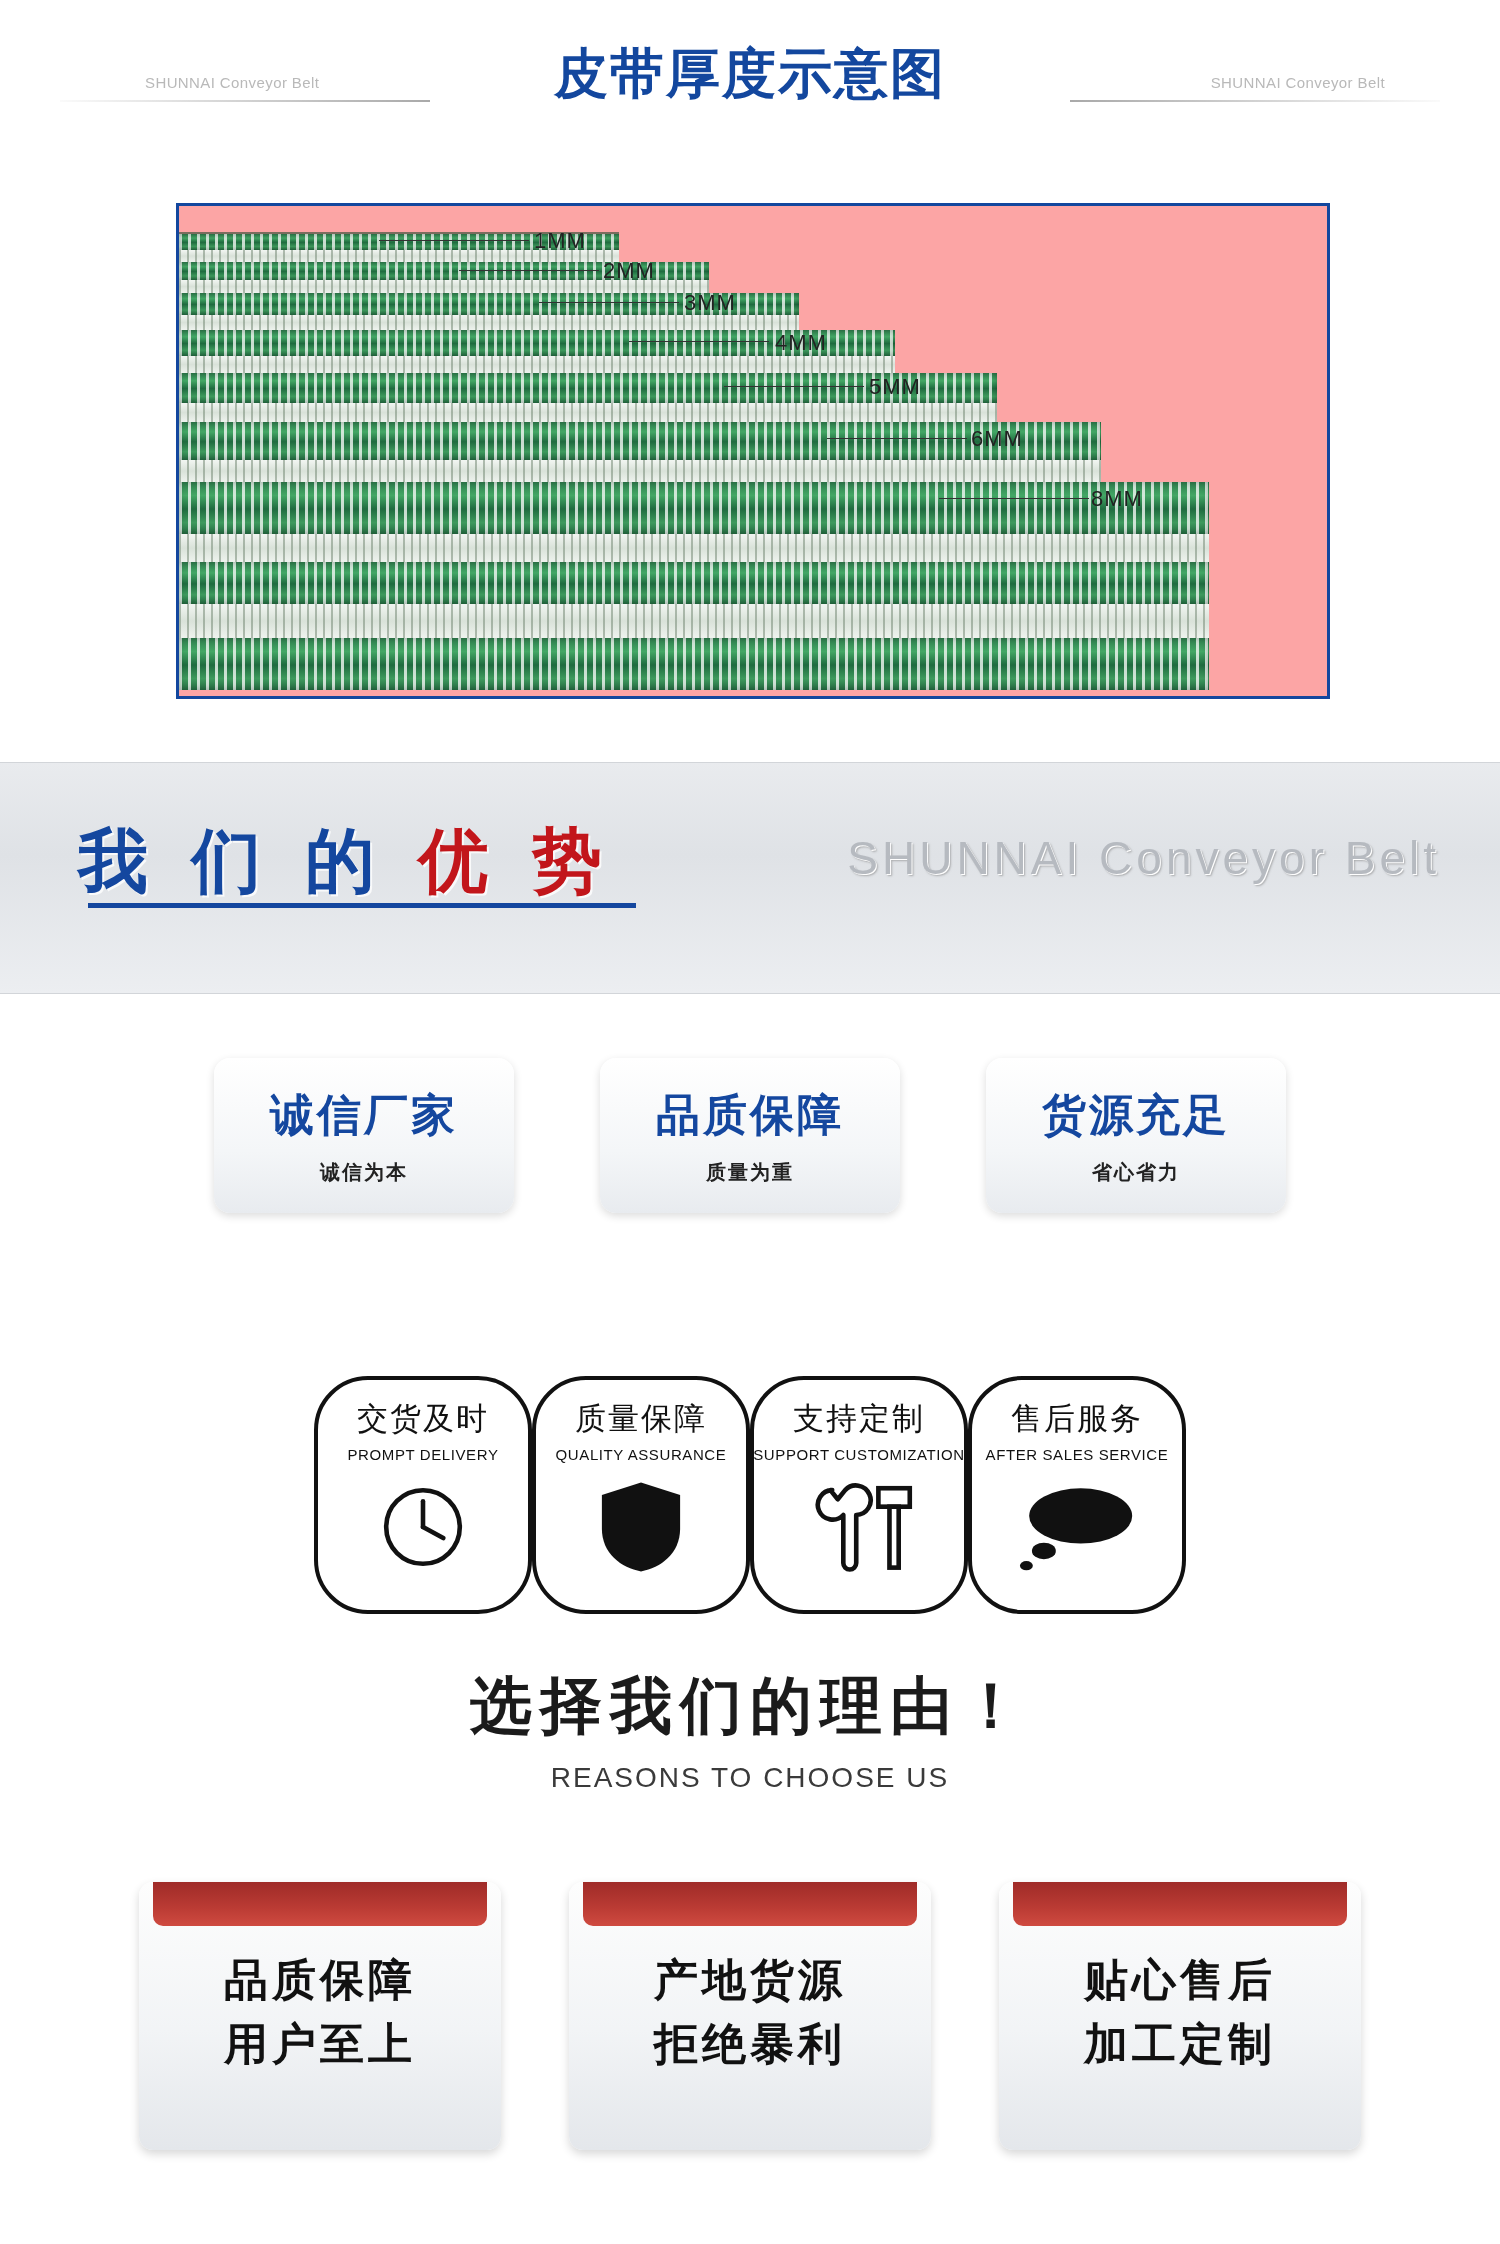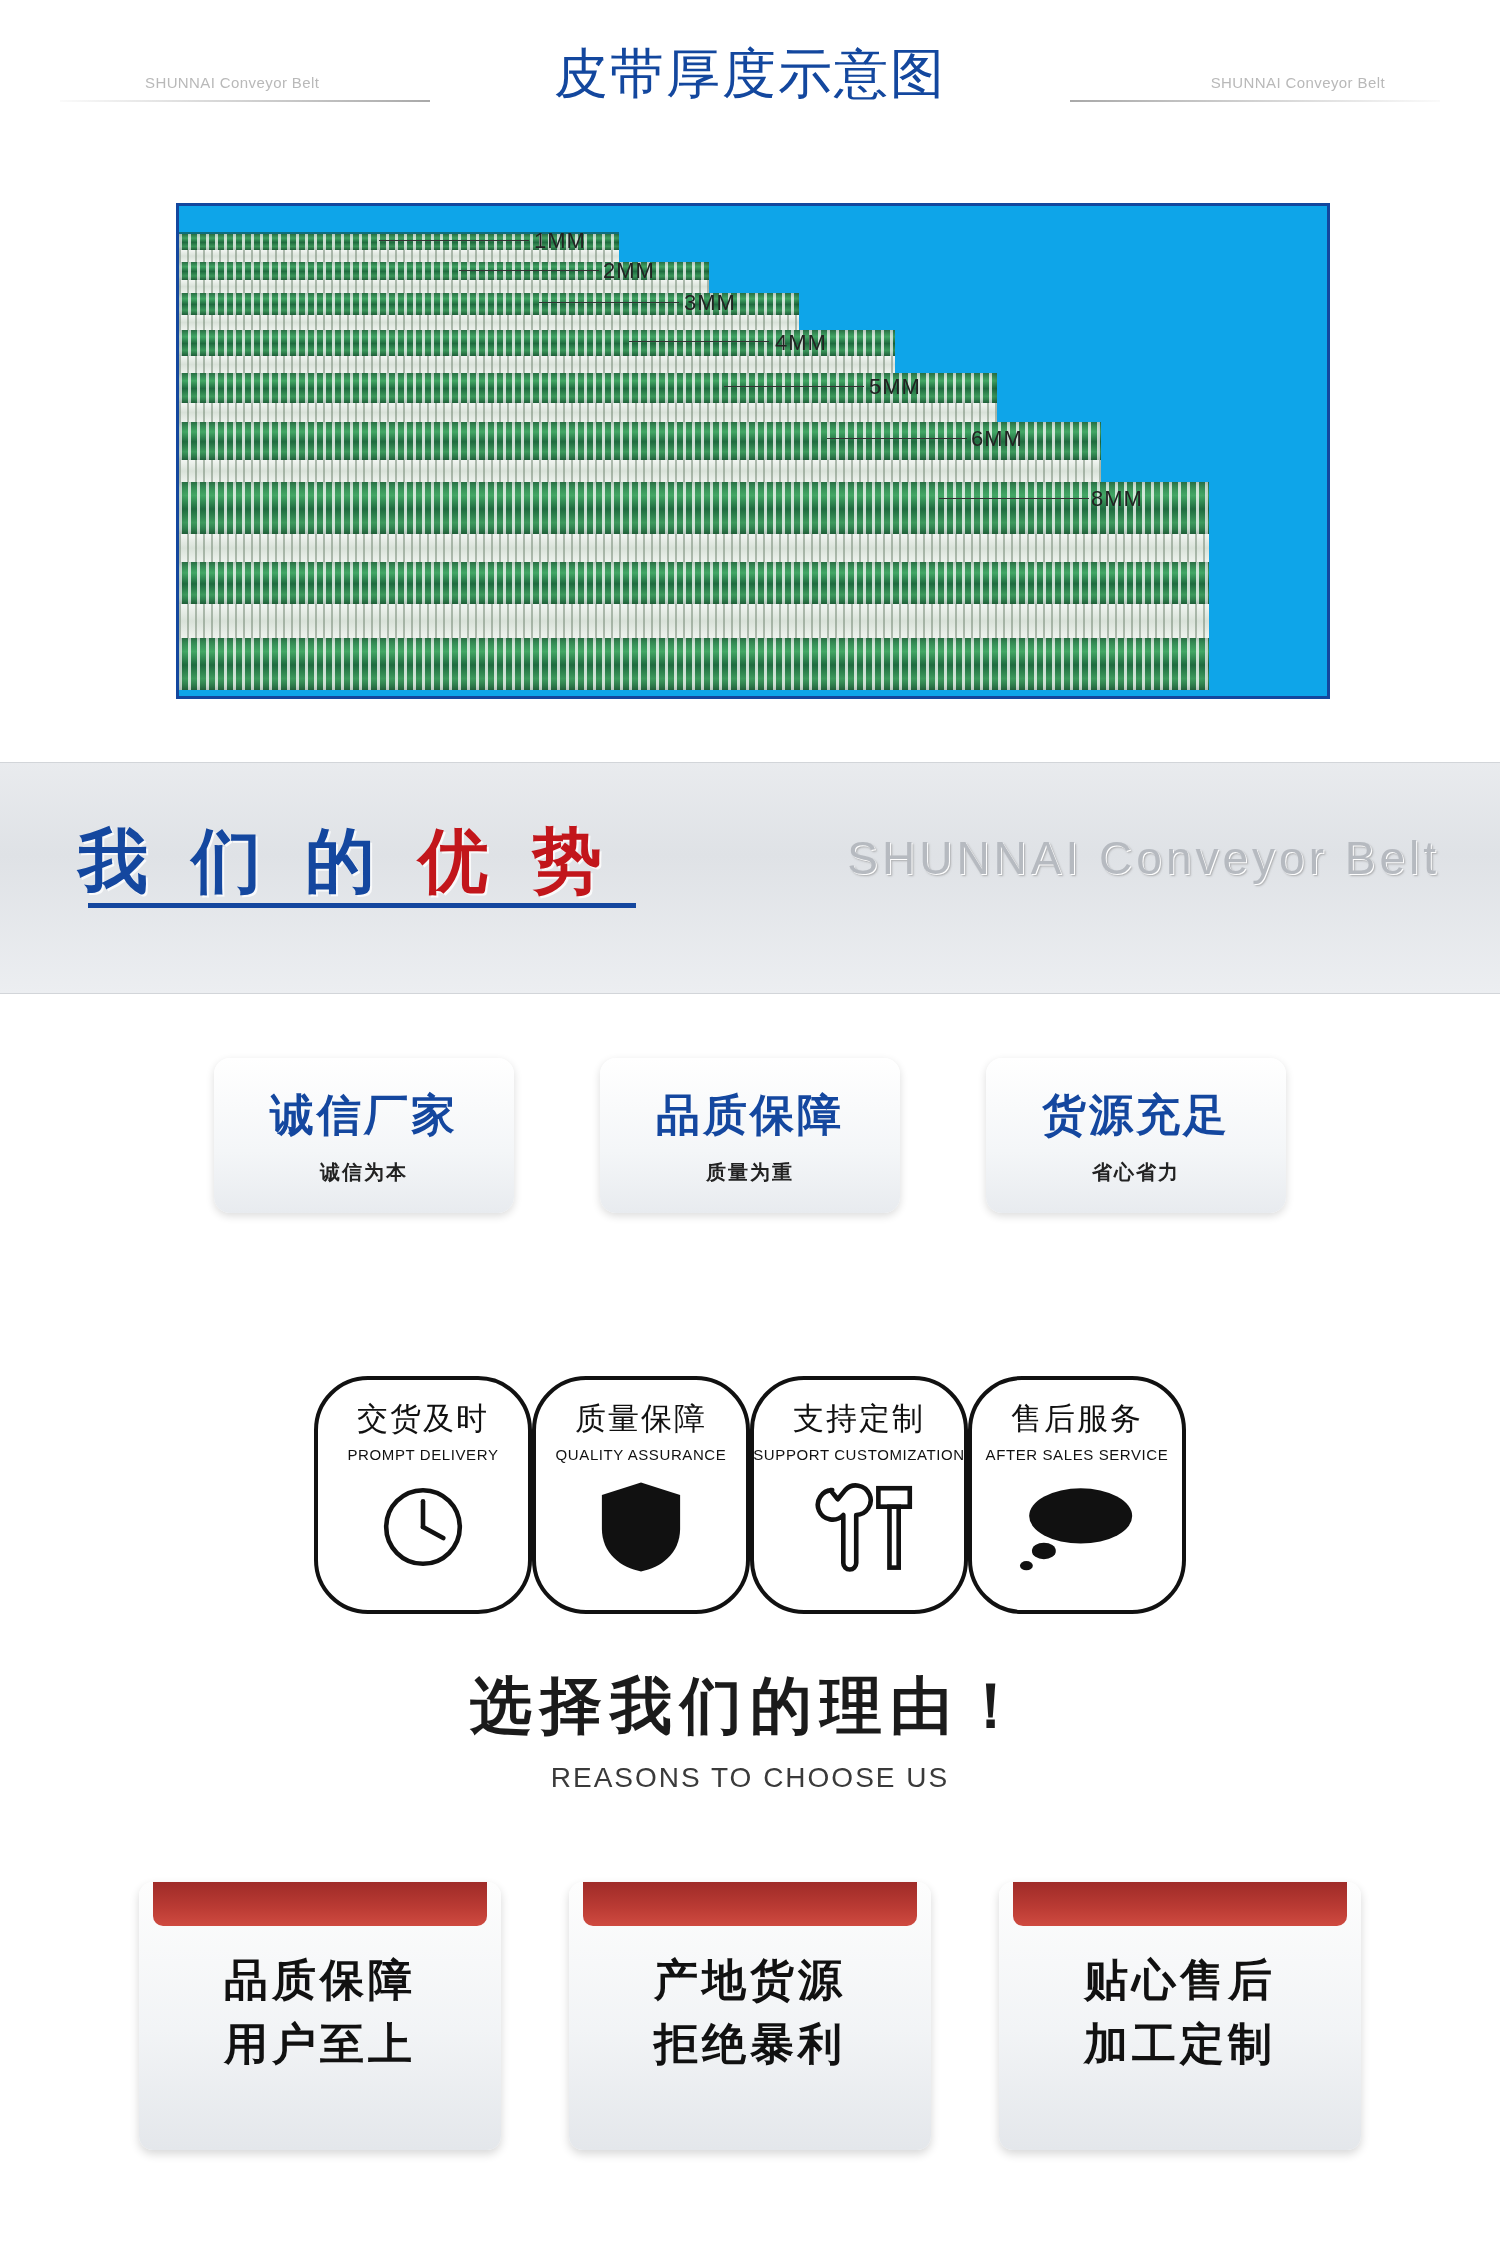--- a/index.html
+++ b/index.html
@@ -30,21 +30,21 @@
   .head-row {
     position: relative;
     height: 150px;
   }
   .head-title {
     position: absolute;
     left: 0; right: 0;
     top: 38px;
     text-align: center;
     font-size: 54px;
-    font-weight: normal;
+    font-weight: bold;
     color: #13479e;
     letter-spacing: 2px;
     font-family: "Liberation Sans", sans-serif;
   }
   .head-line {
     position: absolute;
     top: 100px;
     height: 2px;
     background: linear-gradient(to right, rgba(160,160,160,0.05), rgba(140,140,140,0.75));
   }
@@ -71,21 +71,21 @@
     top: 203px;
     width: 1148px;
     height: 490px;
     border: 3px solid #13479e;
     background: #ffffff;
     overflow: hidden;
   }
   .belt-inner {
     position: absolute;
     inset: 0;
-    background: #0ea5e9;
+    background: #fca5a5;
     padding-left: 40px;
   }
   .belt-band {
     position: absolute;
     left: 0;
     background:
       repeating-linear-gradient(90deg,
         rgba(255,255,255,0.75) 0px,
         rgba(255,255,255,0.75) 3px,
         rgba(255,255,255,0) 3px,

